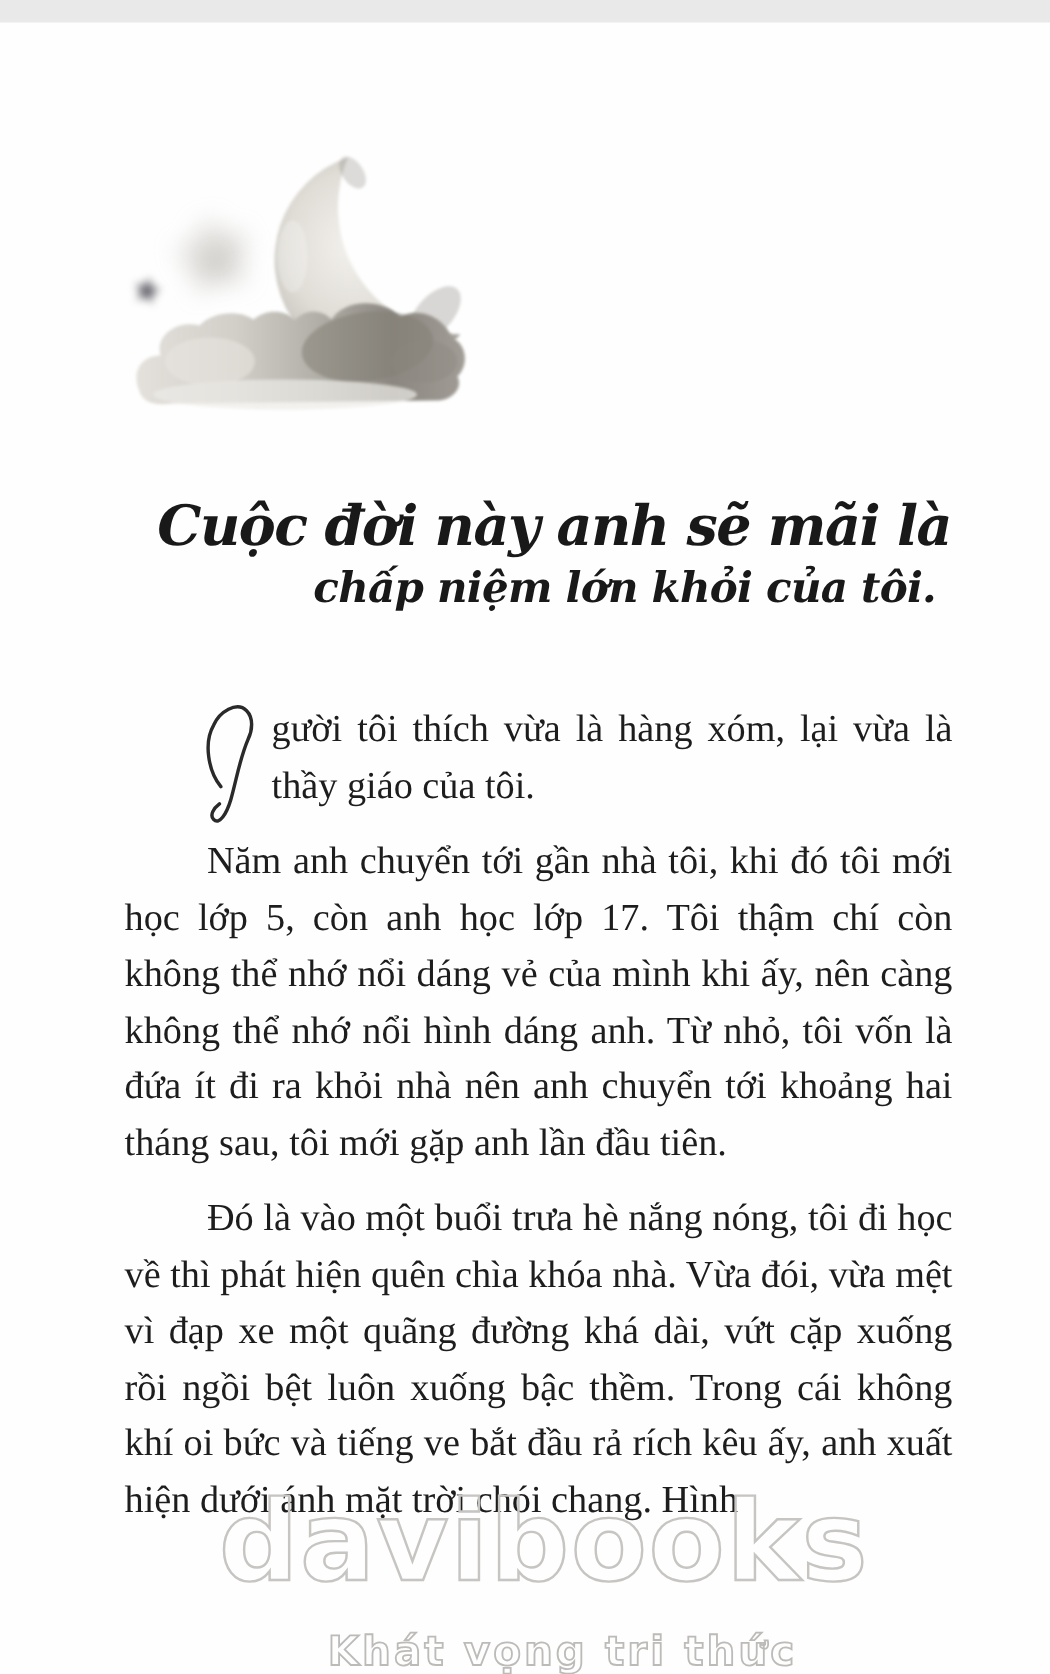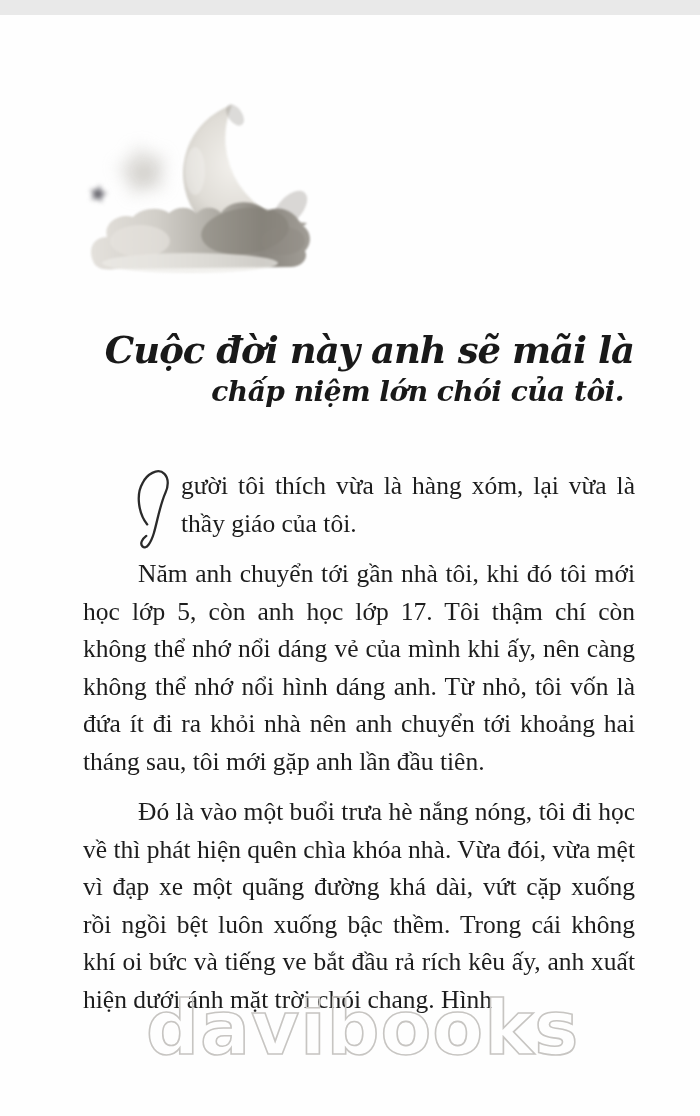--- a/index.html
+++ b/index.html
@@ -123,30 +123,31 @@
                L-0.588,0.809 L-0.428,0.139 L-0.951,-0.309 L-0.264,-0.364 Z" fill="url(#starG)" stroke="#97938c" stroke-width="0.07"></path>
     </g>
     <g transform="translate(13,103) rotate(12) scale(9)" style="filter:blur(0.3px)">
       <path d="M0,-1 L0.264,-0.364 L0.951,-0.309 L0.428,0.139 L0.588,0.809 L0,0.45
                L-0.588,0.809 L-0.428,0.139 L-0.951,-0.309 L-0.264,-0.364 Z" fill="#67666e"></path>
     </g>
   </svg>
 
   <div class="chapter-title">
     <div class="title-line1">Cuộc đời này anh sẽ mãi là</div>
-    <div class="title-line2">chấp niệm lớn chói của tôi.</div>
+    <div class="title-line2">chấp niệm lớn khỏi của tôi.</div>
   </div>
 
   <div class="body-text">
     <p>
       <svg class="drop-cap" viewBox="0 0 44 88" role="img" aria-label="N">
         <path d="M17,57 C8,46 5,26 12,14 C16,5 28,-3 35,4 C40,9 39,18 36,24
                  C30,38 28,52 24,66 C21,76 16,84 12,80 C9,77 12,72 16,69" fill="none" stroke="#2a2a2a" stroke-width="2.4" stroke-linecap="round"></path>
       </svg><span>gười tôi thích vừa là hàng xóm, lại vừa là thầy giáo của tôi.</span>
     </p>
     <p>Năm anh chuyển tới gần nhà tôi, khi đó tôi mới học lớp 5, còn anh học lớp 17. Tôi thậm chí còn không thể nhớ nổi dáng vẻ của mình khi ấy, nên càng không thể nhớ nổi hình dáng anh. Từ nhỏ, tôi vốn là đứa ít đi ra khỏi nhà nên anh chuyển tới khoảng hai tháng sau, tôi mới gặp anh lần đầu tiên.</p>
     <p>Đó là vào một buổi trưa hè nắng nóng, tôi đi học về thì phát hiện quên chìa khóa nhà. Vừa đói, vừa mệt vì đạp xe một quãng đường khá dài, vứt cặp xuống rồi ngồi bệt luôn xuống bậc thềm. Trong cái không khí oi bức và tiếng ve bắt đầu rả rích kêu ấy, anh xuất hiện dưới ánh mặt trời chói chang. Hình</p>
   </div>
 
   <div class="watermark-brand">davibooks</div>
+  <div class="watermark-tagline">Khát vọng tri thức</div>
 
 
 </div>
 
 </body></html>

